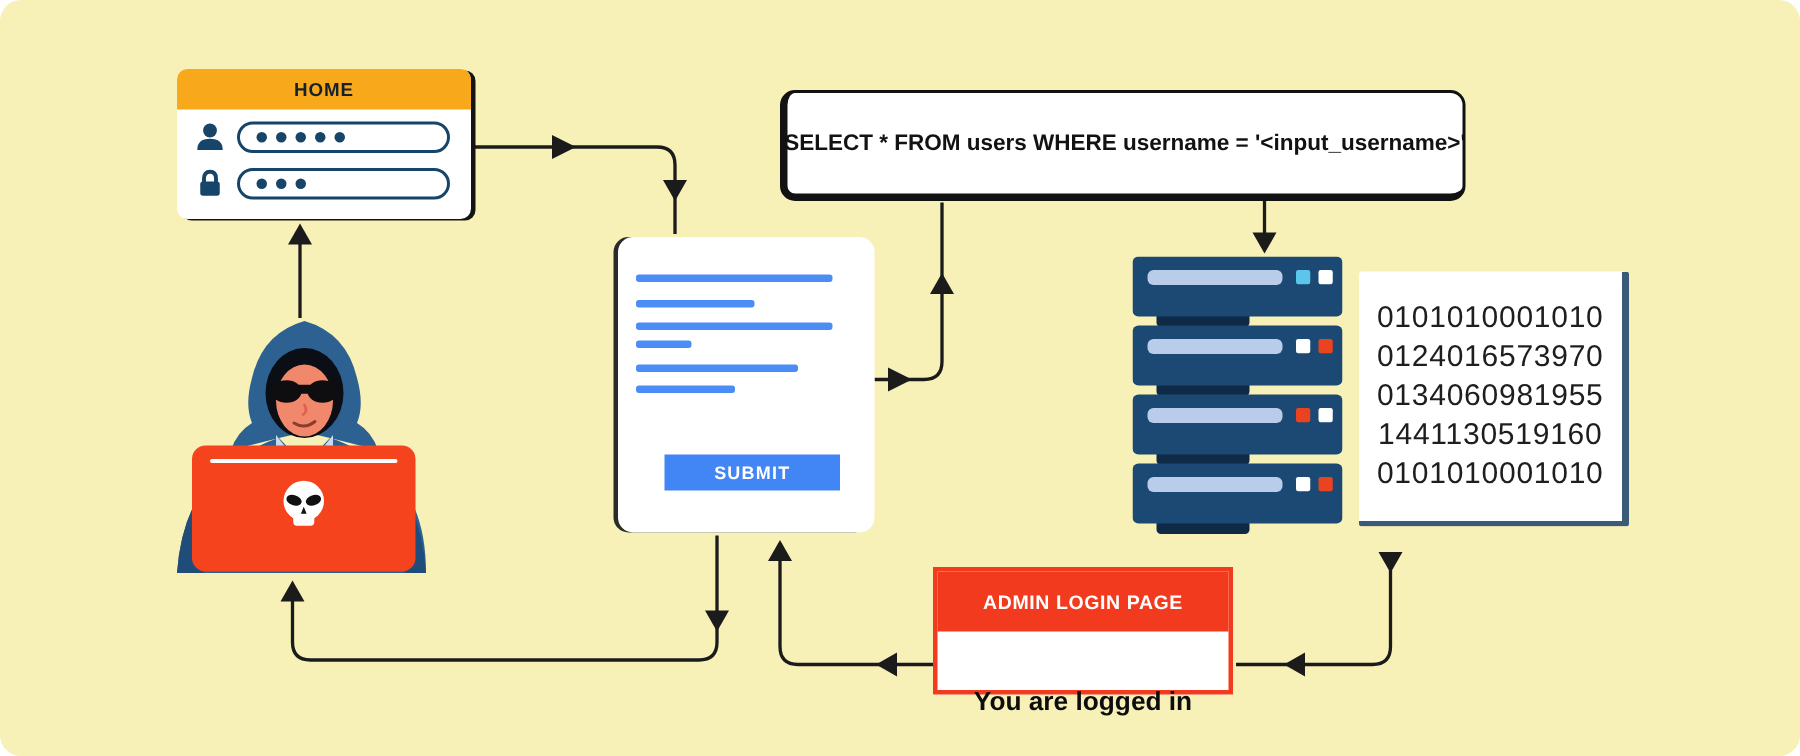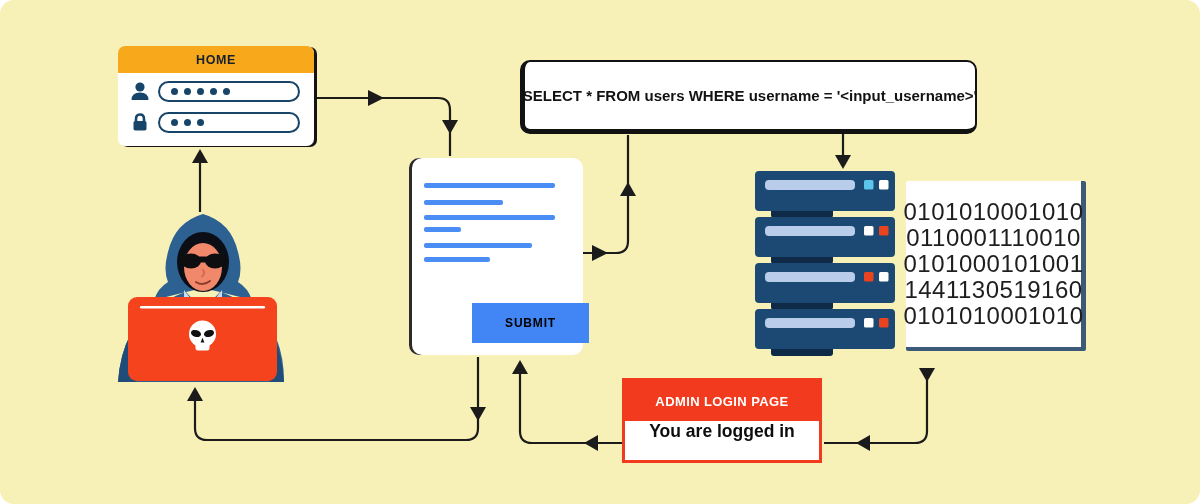--- a/index.html
+++ b/index.html
@@ -16,41 +16,41 @@
   .login-title{font-size:12.5px;font-weight:bold;letter-spacing:.6px;color:#17212E;}
   .login-rows{padding:7px 14px 0 12px;display:flex;flex-direction:column;gap:9px;}
   .login-row{display:flex;align-items:center;gap:8px;height:22px;}
   .login-field{flex:1;height:21px;box-sizing:border-box;border:2px solid #164569;border-radius:11px;
     background:#fff;display:flex;align-items:center;padding-left:11px;gap:6px;}
   .dot{width:7px;height:7px;border-radius:50%;background:#164569;}
   
   .form-card{left:412px;top:158px;width:171px;height:197px;background:#fff;border-radius:10px;
     box-shadow:-3px 0 0 #2b2b2b;z-index:2;}
   .skeleton{position:absolute;left:12px;height:5px;border-radius:2px;background:#4A8DF5;}
-  .submit-btn{position:absolute;left:31px;top:145px;width:117px;height:40px;background:#4285F4;border:none;
-    color:#000000;font-family:"Liberation Sans",sans-serif;font-size:12px;font-weight:bold;letter-spacing:.8px;
-    display:flex;align-items:center;justify-content:center;cursor:pointer;margin-left:29px;}
+  .submit-btn{position:absolute;left:31px;top:145px;width:117px;height:24px;background:#4285F4;border:none;
+    color:#ffffff;font-family:"Liberation Sans",sans-serif;font-size:12px;font-weight:bold;letter-spacing:.8px;
+    display:flex;align-items:center;justify-content:center;cursor:pointer;}
   
   .sql-box{left:520px;top:60px;width:457px;height:74px;box-sizing:border-box;background:#fff;
     border:2px solid #121212;border-left-width:5px;border-bottom-width:5px;border-radius:10px;
     display:flex;flex-direction:column;align-items:center;justify-content:center;z-index:2;}
   .sql-line{font-size:15px;font-weight:bold;color:#121212;line-height:25px;white-space:nowrap;}
   
   .server-svg{left:755px;top:171px;width:140px;height:190px;z-index:2;}
   
   .binary-card{left:906px;top:181px;width:180px;height:170px;box-sizing:border-box;background:#fff;
     border-right:5px solid #3A5A77;border-bottom:4px solid #3A5A77;border-radius:2px;
     display:flex;flex-direction:column;align-items:center;justify-content:center;z-index:2;}
-  .bin-line{font-size:24px;font-weight:500;letter-spacing:.5px;color:#1e1e1e;line-height:26px;white-space:nowrap;}
+  .bin-line{font-size:20px;font-weight:500;letter-spacing:.5px;color:#1e1e1e;line-height:26px;white-space:nowrap;}
   
   .admin-box{left:622px;top:378px;width:200px;height:85px;box-sizing:border-box;background:#fff;
     border:3px solid #F23B1E;z-index:2;}
   .admin-header{height:40px;background:#F23B1E;display:flex;align-items:center;justify-content:center;}
   .admin-header span{color:#fff;font-size:13px;font-weight:bold;letter-spacing:.4px;}
-  .admin-body{height:57px;display:flex;align-items:flex-start;justify-content:center;}
+  .admin-body{height:57px;display:flex;align-items:flex-end;justify-content:center;}
   .admin-body span{color:#0d0d0d;font-size:17.5px;font-weight:600;}
   
   .hacker-svg{left:112px;top:210px;width:178px;height:178px;z-index:2;}
 </style>
 </head>
 <body>
 
 <div class="canvas">
 
   <svg class="abs arrows" viewBox="0 0 1200 504">
@@ -197,22 +197,22 @@
       <rect x="16" y="174" width="62" height="11" rx="3" fill="#0E2A47"></rect>
       <rect x="0" y="138" width="140" height="40" rx="4" fill="#1B4973"></rect>
       <rect x="10" y="147" width="90" height="10" rx="4" fill="#B9CDEA"></rect>
       <rect x="109" y="147" width="9.5" height="9.5" rx="1.5" fill="#FFFFFF"></rect>
       <rect x="124" y="147" width="9.5" height="9.5" rx="1.5" fill="#EA431F"></rect>
     </g>
   </svg>
 
   <div class="abs binary-card">
     <span class="bin-line">0101010001010</span>
-    <span class="bin-line">0110001110010</span>
-    <span class="bin-line">0101000101001</span>
+    <span class="bin-line">0124016573970</span>
+    <span class="bin-line">0134060981955</span>
     <span class="bin-line">1441130519160</span>
     <span class="bin-line">0101010001010</span>
   </div>
 
   <div class="abs admin-box">
     <div class="admin-header">
       <span>ADMIN LOGIN PAGE</span>
     </div>
     <div class="admin-body">
       <span>You are logged in</span>

